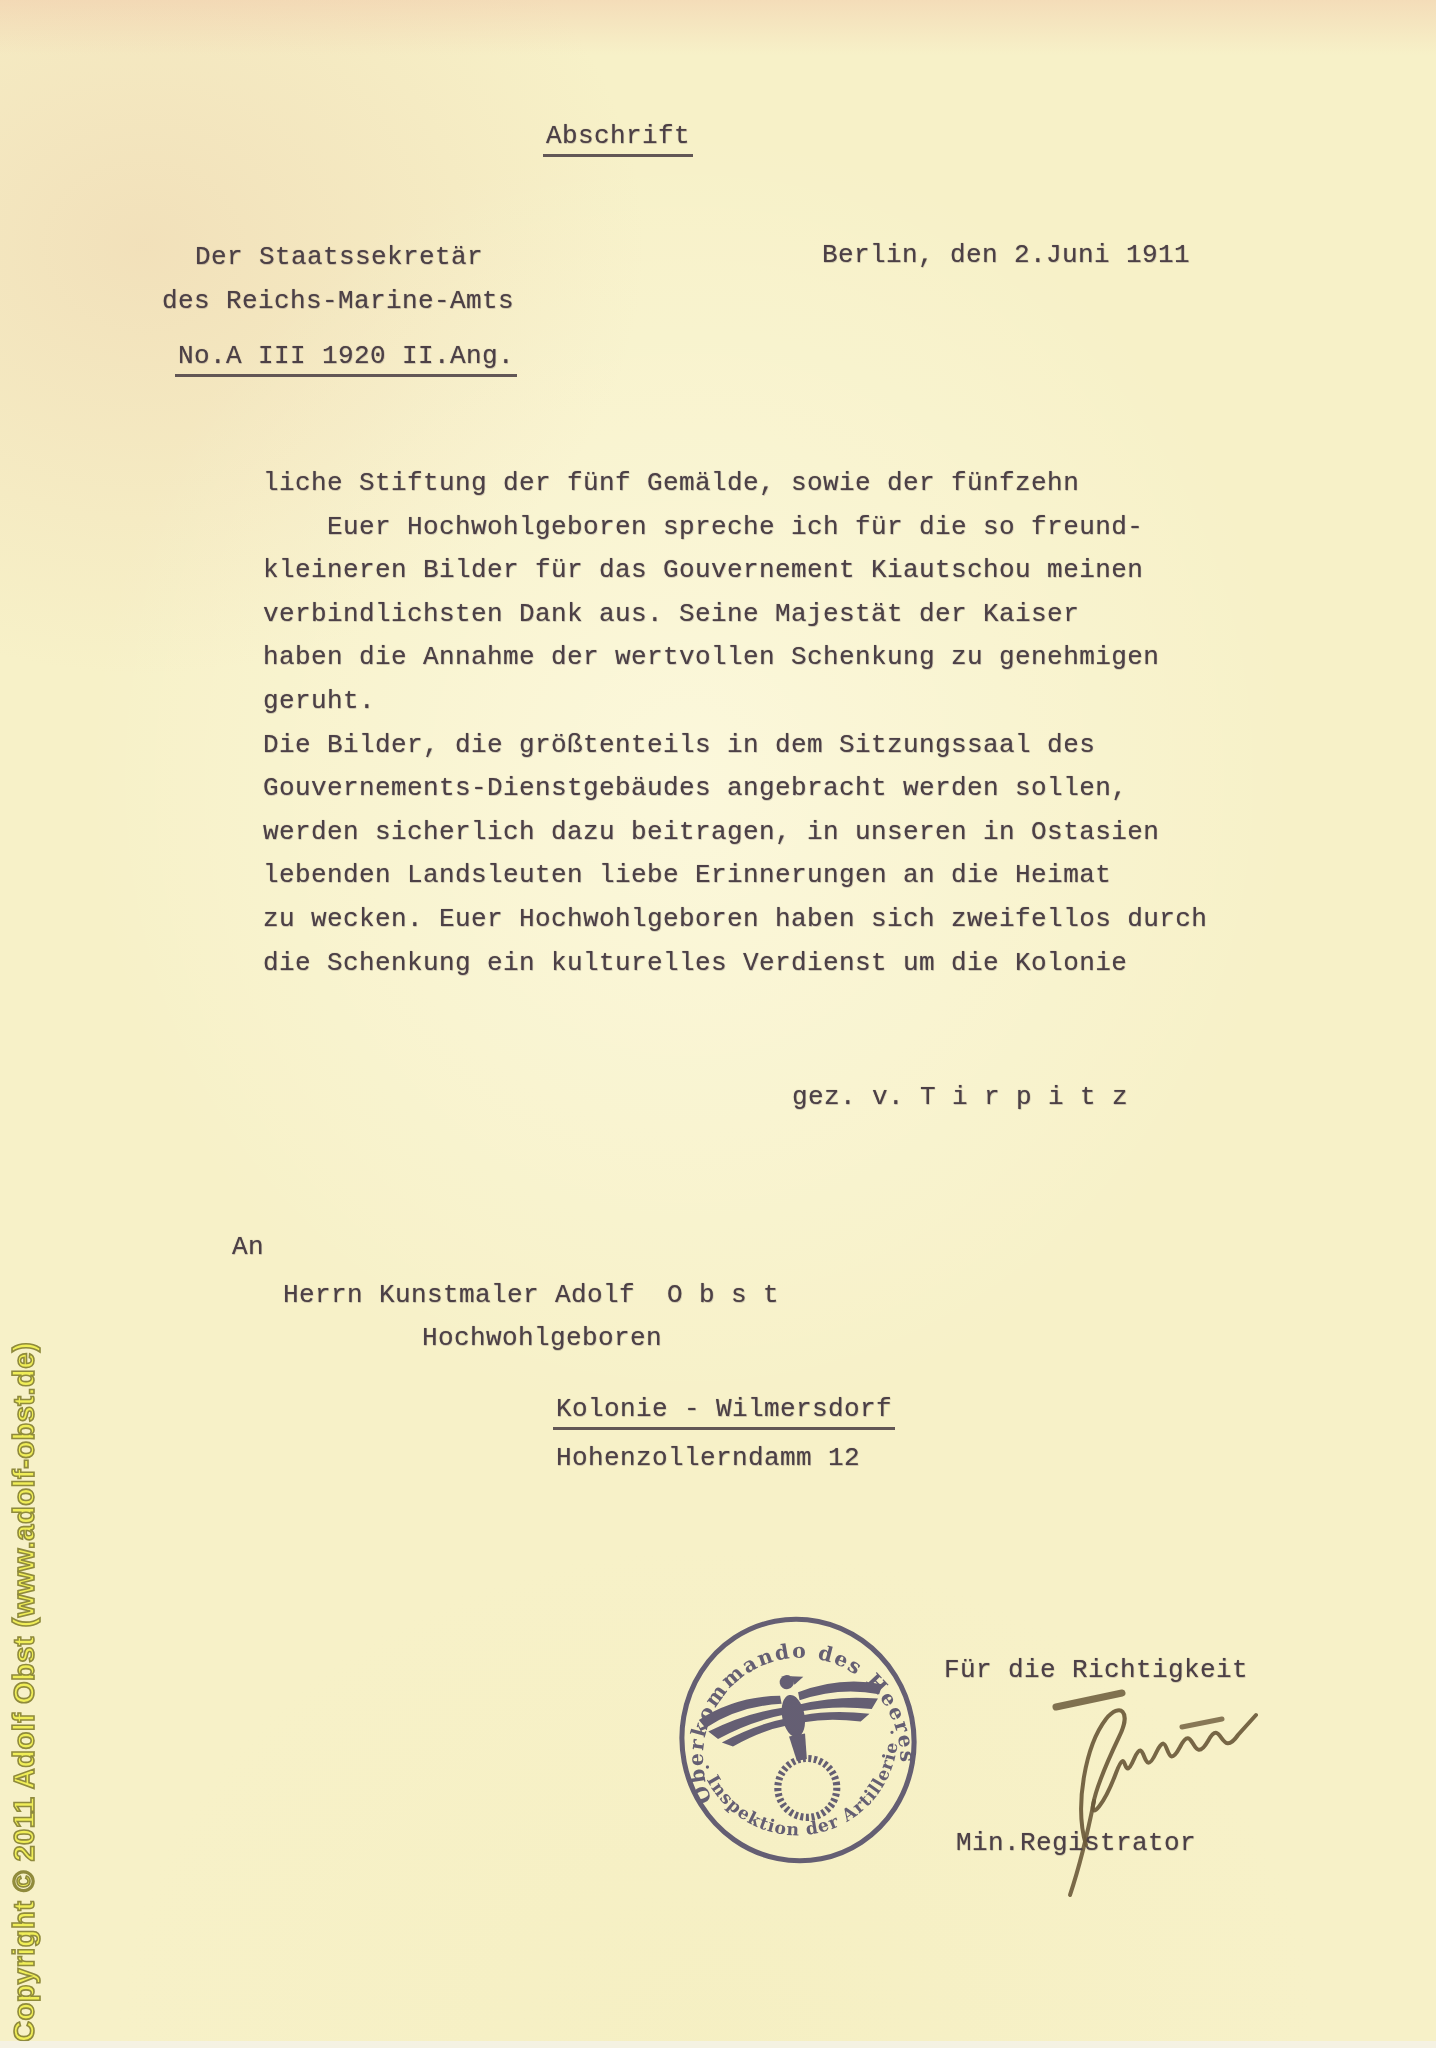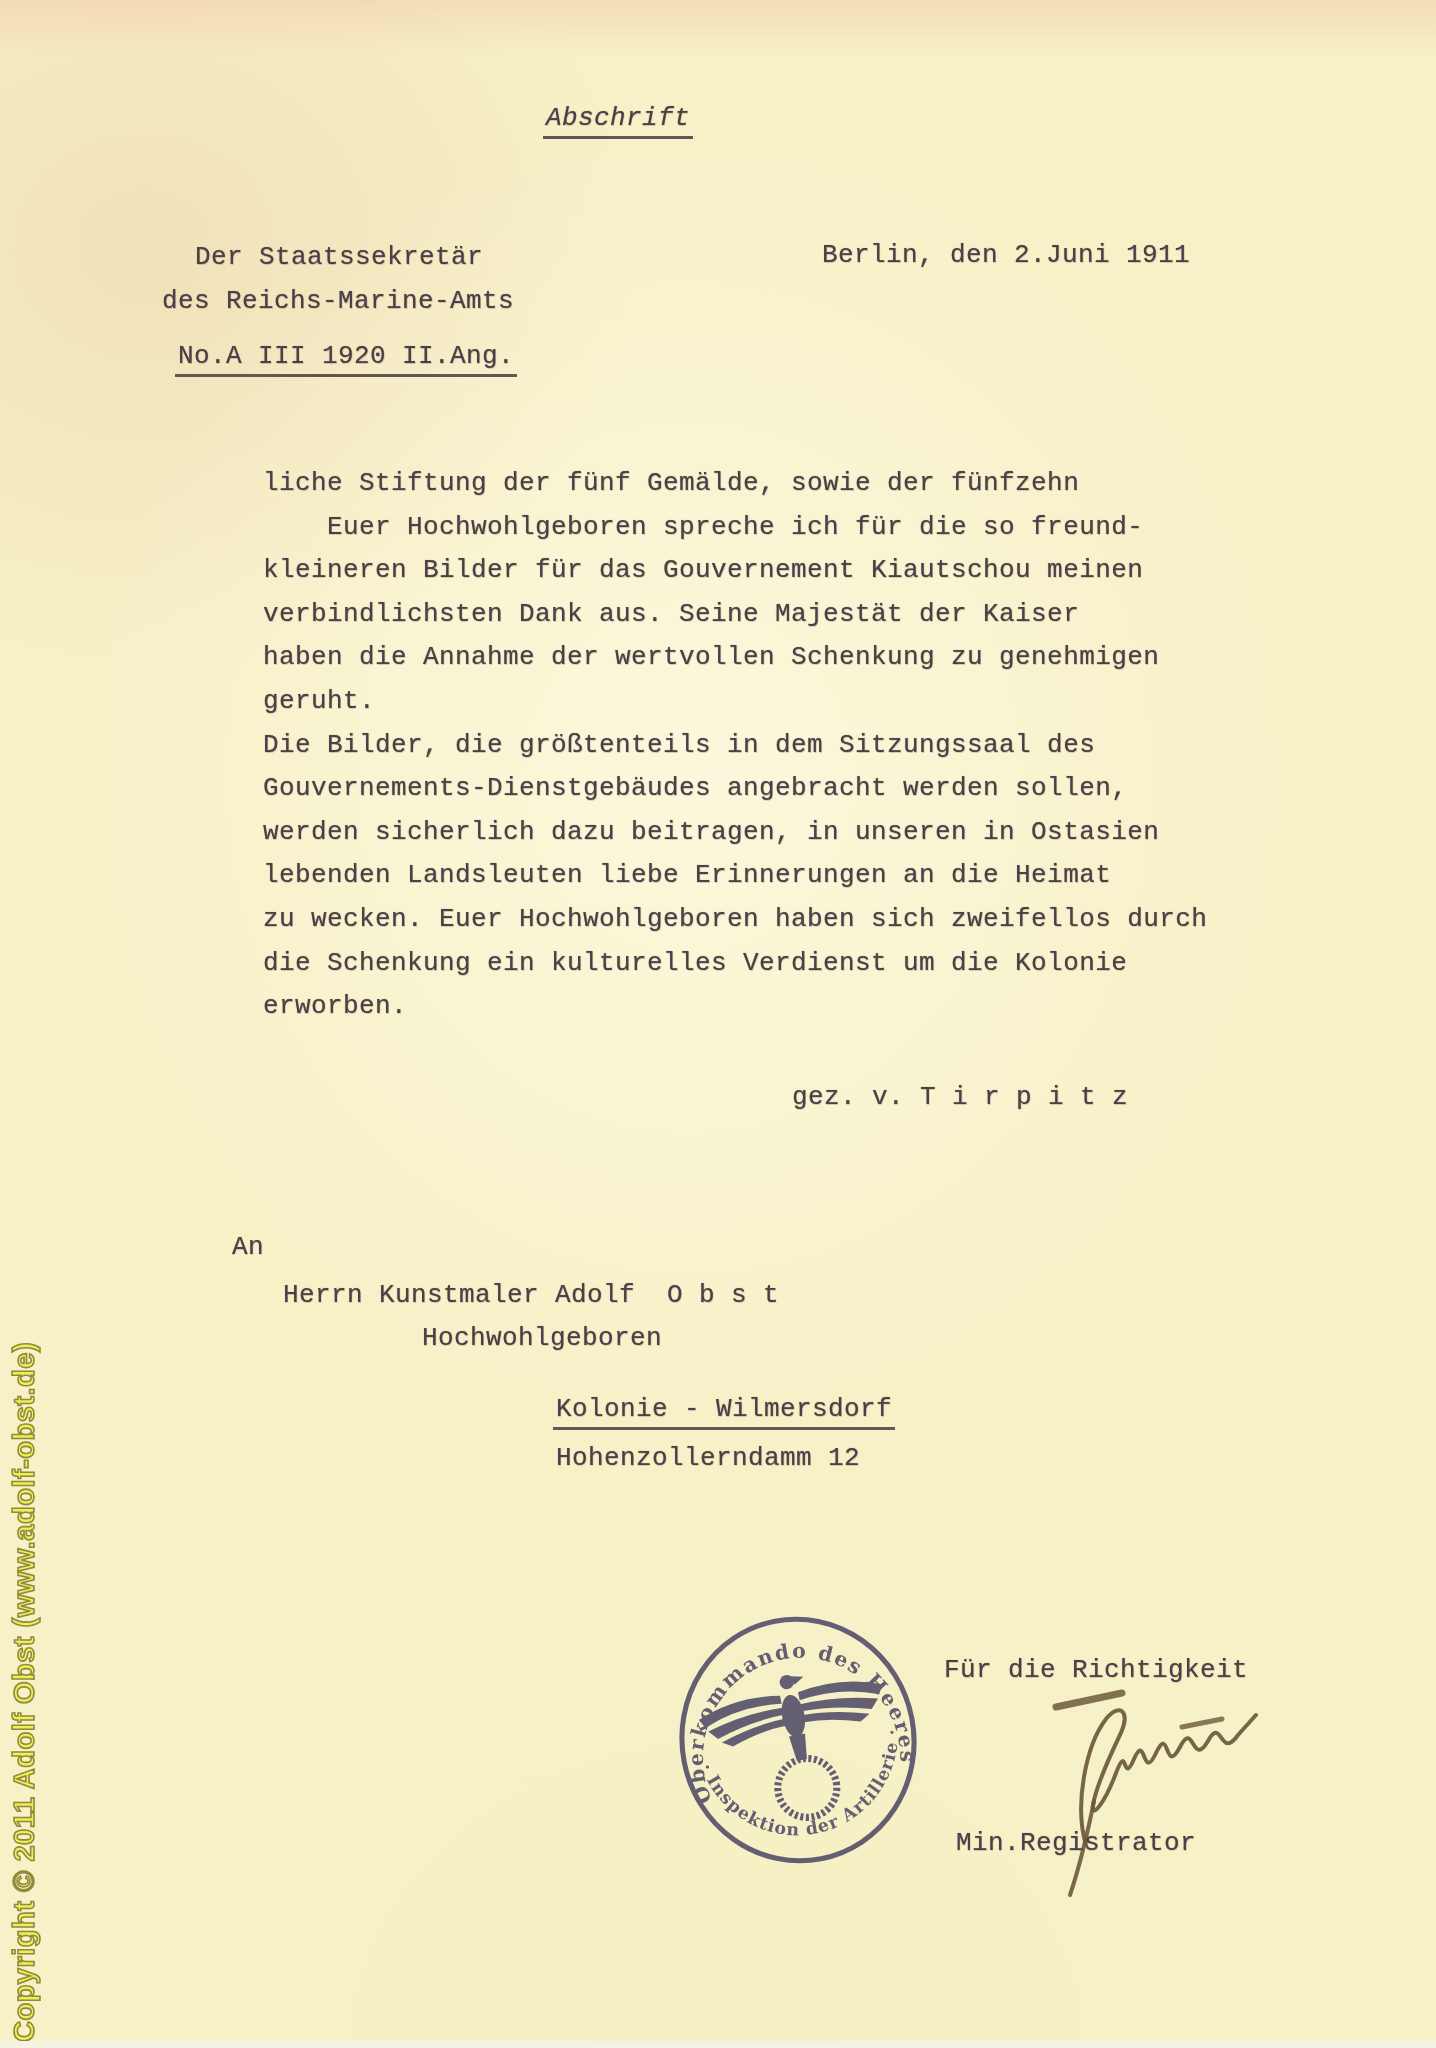--- a/index.html
+++ b/index.html
@@ -45,21 +45,21 @@
     color:#f0ee52;
     -webkit-text-stroke:1.6px #8a8535;
     letter-spacing:.5px;opacity:.95;
   }
 </style>
 </head>
 <body>
 
 <div class="sheet">
 
-  <div class="line u" style="left:546px;top:103px;font-style:italic;">Abschrift</div>
+  <div class="line u" style="left:546px;top:121px;">Abschrift</div>
 
   <div class="line" style="left:195px;top:242px;">Der Staatssekretär</div>
   <div class="line" style="left:162px;top:286px;">des Reichs-Marine-Amts</div>
 
   <div class="line" style="left:822px;top:240px;">Berlin, den 2.Juni 1911</div>
 
   <div class="line u" style="left:178px;top:341px;">No.A III 1920 II.Ang.</div>
 
   <div class="body-block">
     <div class="bl">liche Stiftung der fünf Gemälde, sowie der fünfzehn</div>
@@ -67,21 +67,20 @@
     <div class="bl">kleineren Bilder für das Gouvernement Kiautschou meinen</div>
     <div class="bl">verbindlichsten Dank aus. Seine Majestät der Kaiser</div>
     <div class="bl">haben die Annahme der wertvollen Schenkung zu genehmigen</div>
     <div class="bl">geruht.</div>
     <div class="bl">Die Bilder, die größtenteils in dem Sitzungssaal des</div>
     <div class="bl">Gouvernements-Dienstgebäudes angebracht werden sollen,</div>
     <div class="bl">werden sicherlich dazu beitragen, in unseren in Ostasien</div>
     <div class="bl">lebenden Landsleuten liebe Erinnerungen an die Heimat</div>
     <div class="bl">zu wecken. Euer Hochwohlgeboren haben sich zweifellos durch</div>
     <div class="bl">die Schenkung ein kulturelles Verdienst um die Kolonie</div>
-    <div class="bl">erworben.</div>
   </div>
 
   <div class="line" style="left:792px;top:1082px;">gez. v. T i r p i t z</div>
 
   <div class="line" style="left:232px;top:1232px;">An</div>
   <div class="line" style="left:283px;top:1280px;">Herrn Kunstmaler Adolf  O b s t</div>
   <div class="line" style="left:422px;top:1323px;">Hochwohlgeboren</div>
   <div class="line u" style="left:556px;top:1394px;">Kolonie - Wilmersdorf</div>
   <div class="line" style="left:556px;top:1443px;">Hohenzollerndamm 12</div>
 

